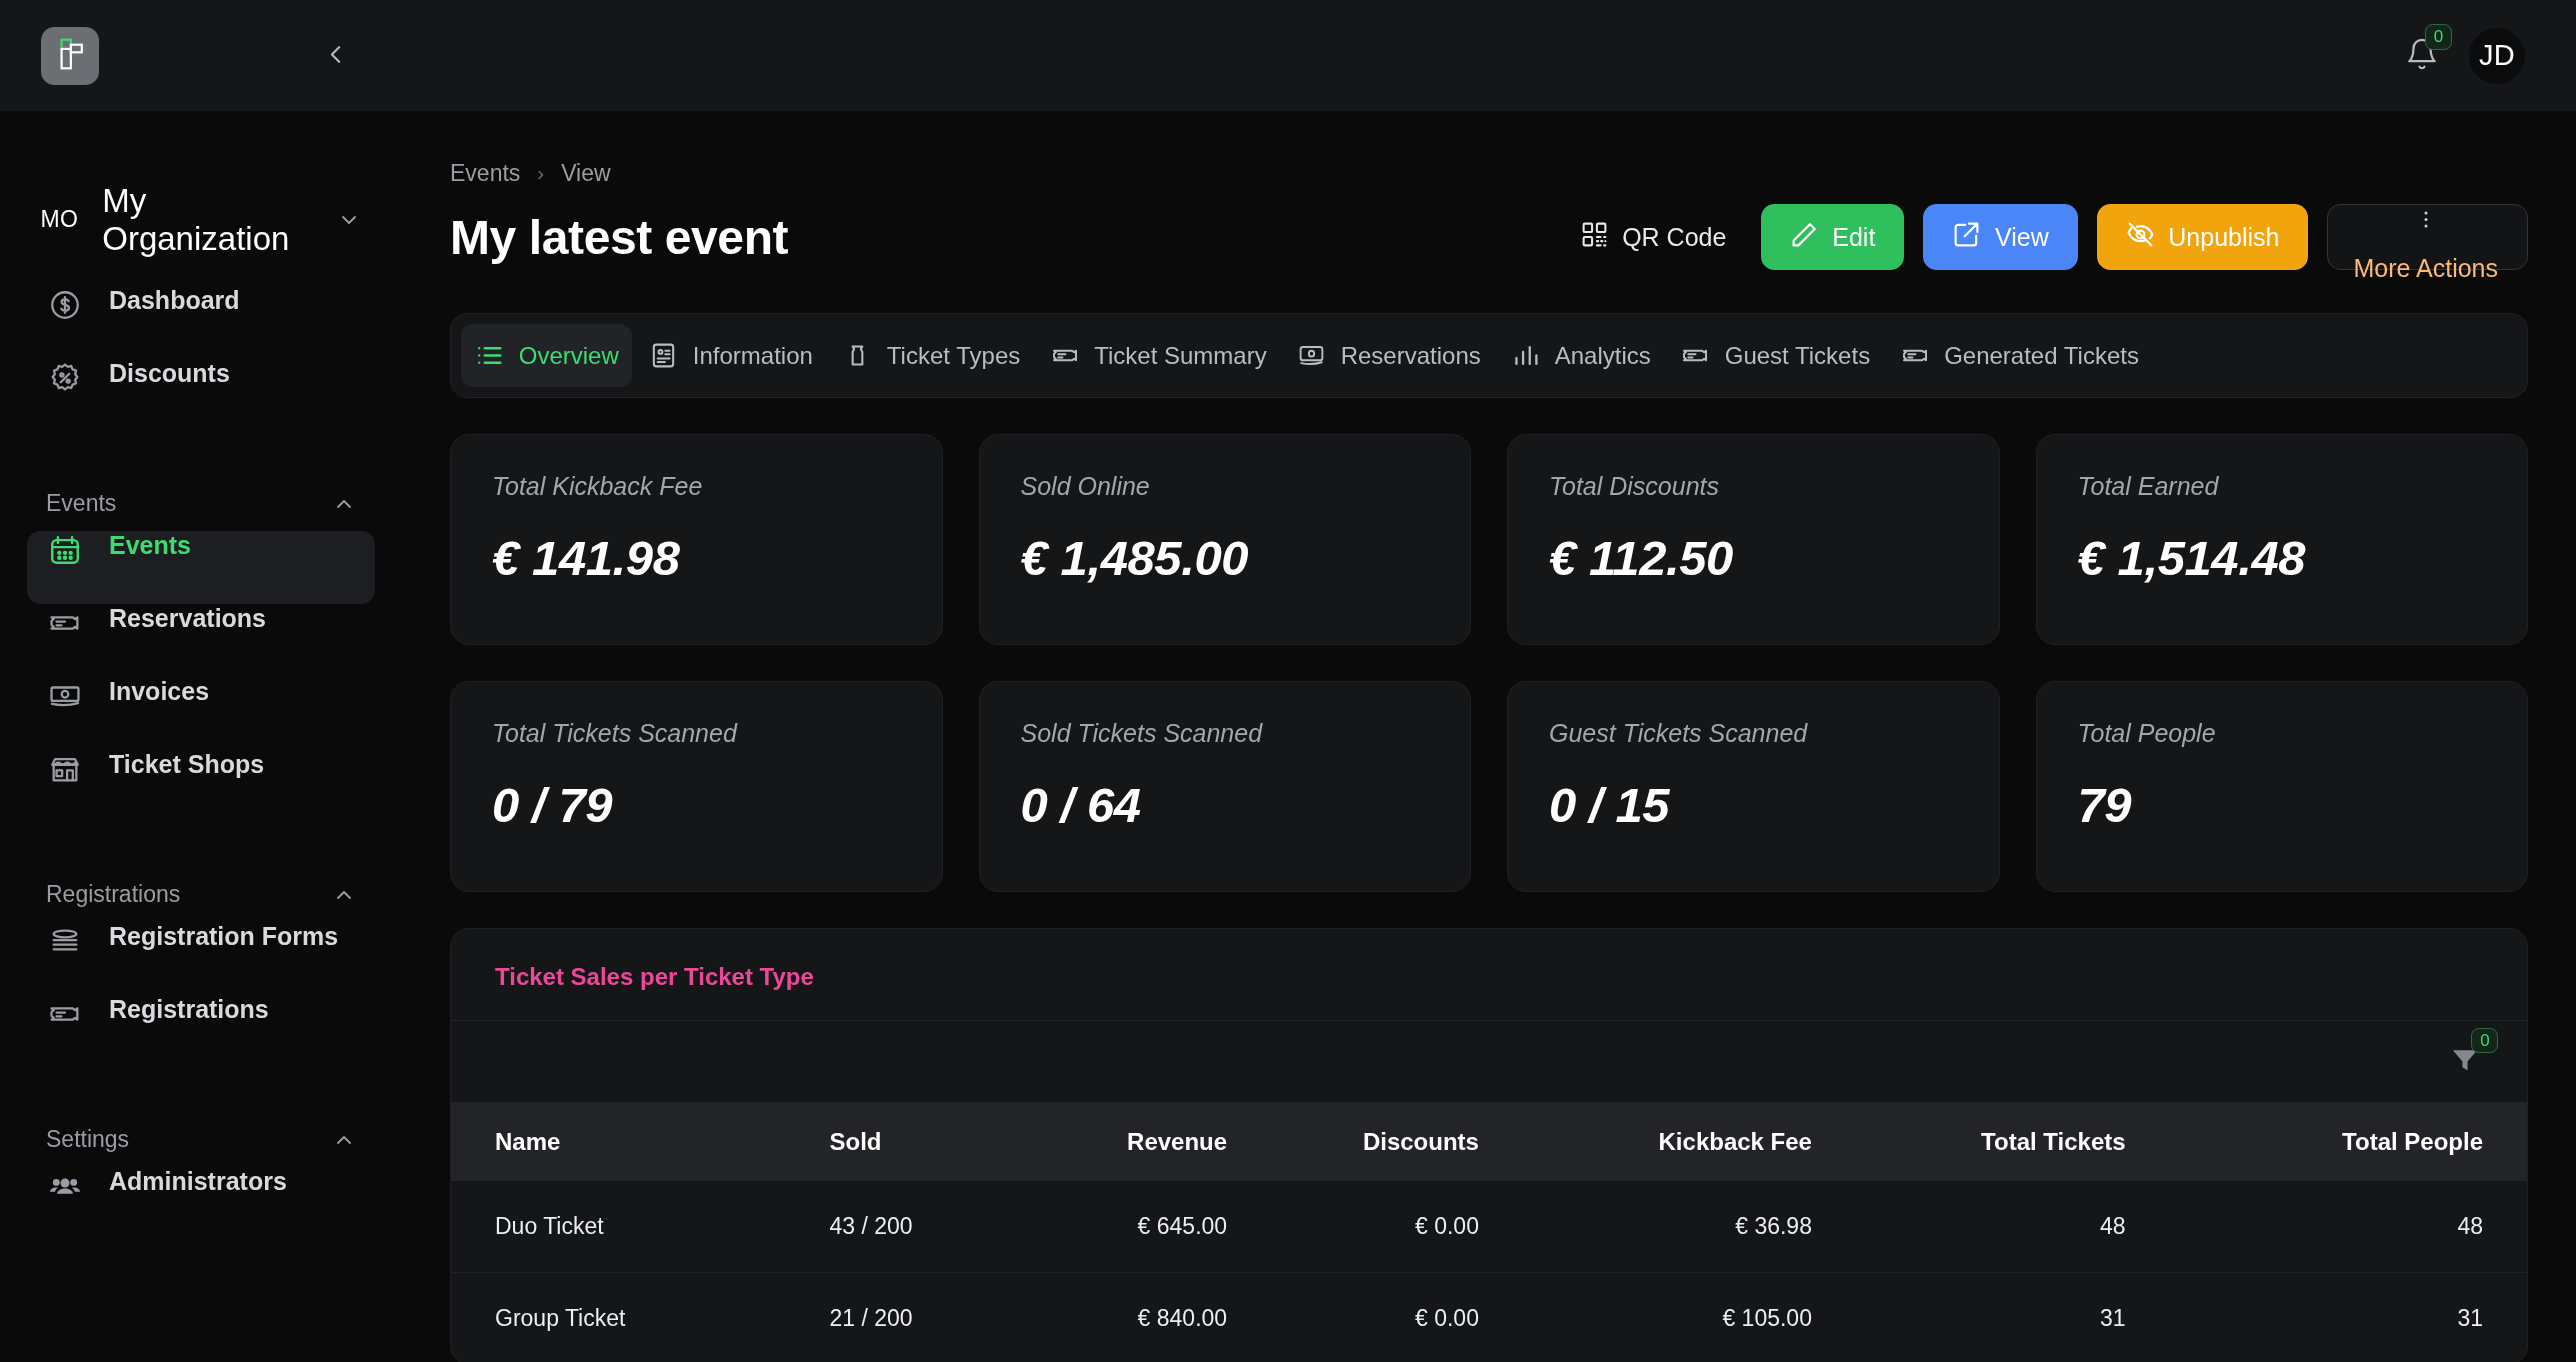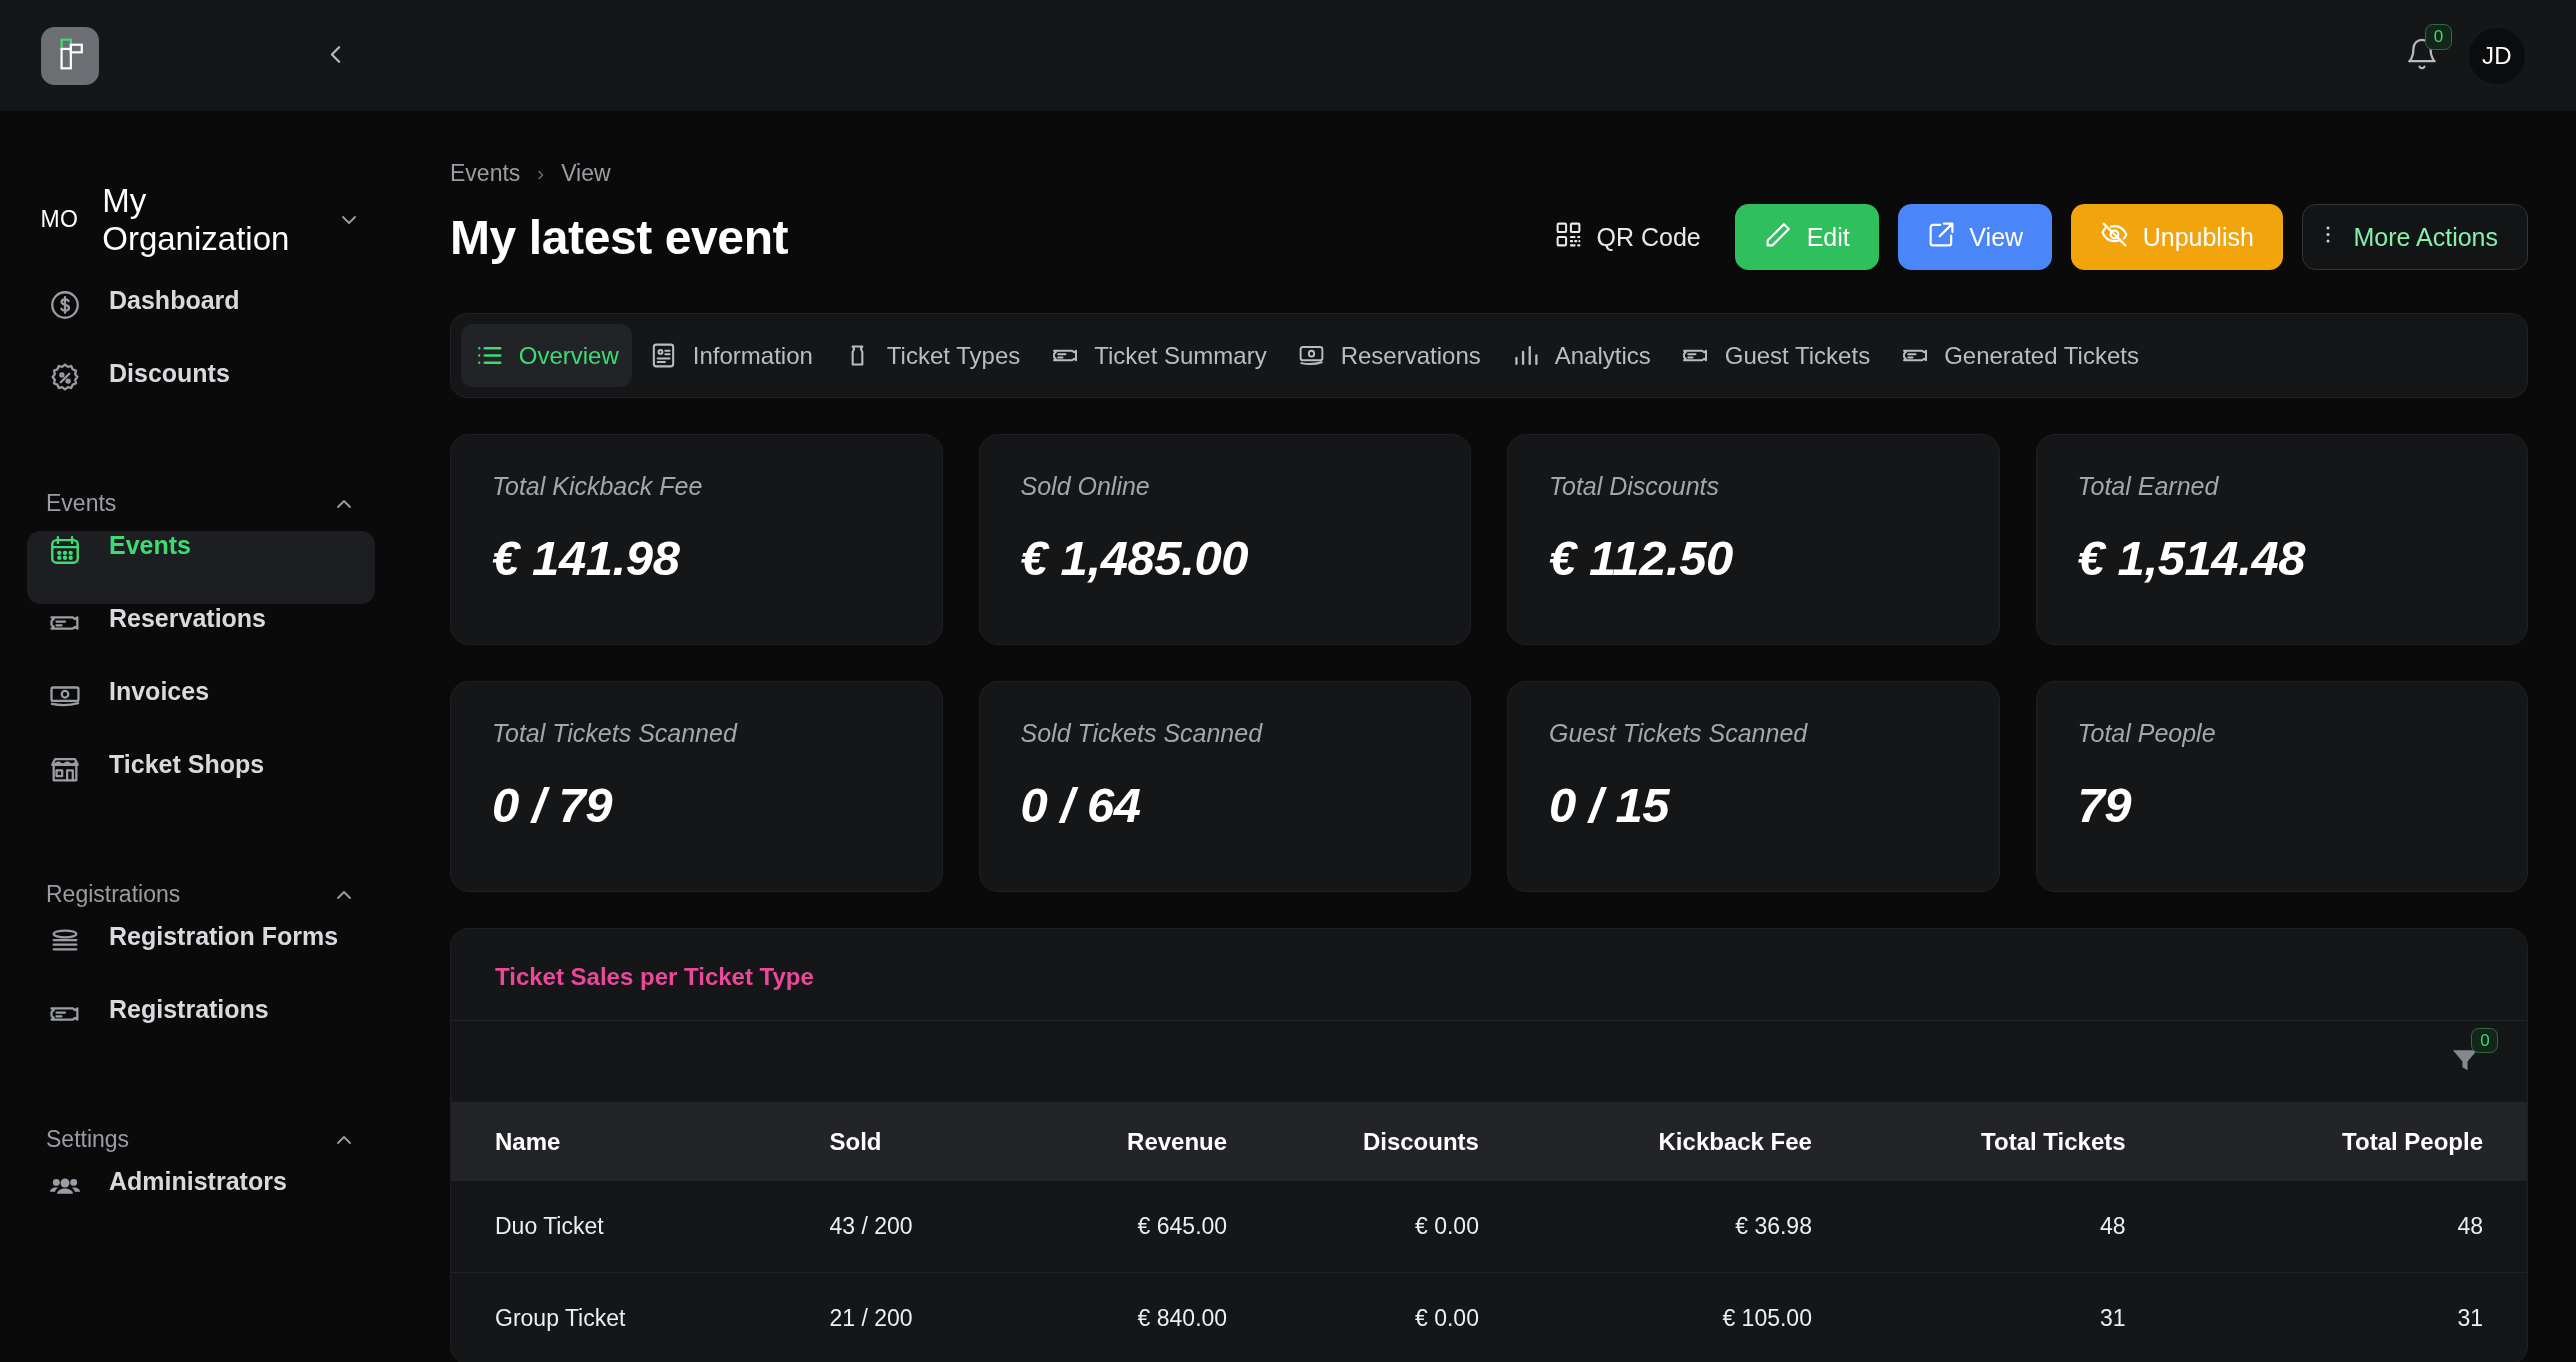--- a/index.html
+++ b/index.html
@@ -46,21 +46,21 @@
     font-size: 17px;
     line-height: 1;
     padding: 3.4px 7.7px;
     font-weight: 500;
   }
   .bell-badge { top: -13.6px; right: -12px; }
   .avatar {
     width: 56px; height: 56px; border-radius: 50%;
     background: #0b0c0d;
     display:flex; align-items:center; justify-content:center;
-    font-size: 24px; font-weight: 500; letter-spacing: 0.4px;
+    font-size: 29px; font-weight: 500; letter-spacing: 0.4px;
     color: #fff;
   }
 
   
   .body { flex: 1; display: flex; min-height: 0; }
 
   
   .sidebar {
     width: 402px; min-width: 402px;
     background: #0a0a0b;
@@ -122,21 +122,21 @@
     border-radius: 13.6px;
     font-size: 25px; font-weight: 500;
     border: none; cursor: pointer;
     color: #fff;
     font-family: inherit;
   }
   .btn-ghost { background: transparent; color: #e7e9ec; padding: 0 15.3px; }
   .btn-green { background: #2fbf5c; }
   .btn-blue  { background: #4a86f7; }
   .btn-amber { background: #f2a40c; }
-  .btn-outline { background: #131416; border: 0.9px solid #33363a; color: #86efac; padding: 0 29px 0 13px; }
+  .btn-outline { background: #131416; border: 0.9px solid #33363a; color: #fdba74; padding: 0 29px 0 25px; flex-direction: column; }
 
   
   .tabbar {
     margin-top: 43px;
     background: #151618;
     border: 0.9px solid #1f2124;
     border-radius: 17px;
     height: 85px;
     display: flex; align-items: center;
     padding: 0 10.2px;

